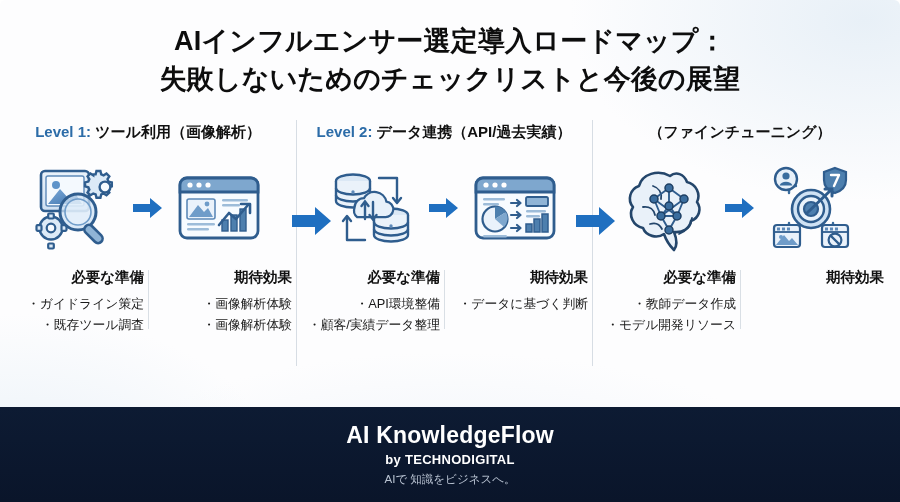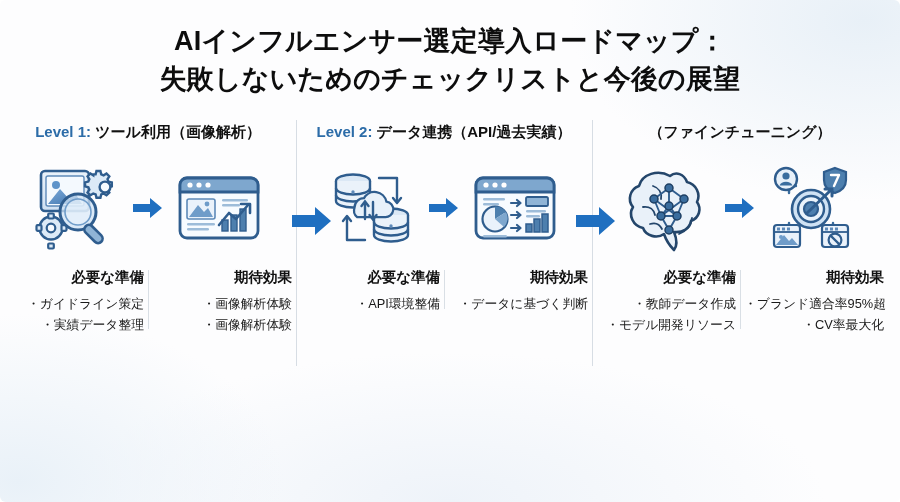--- a/index.html
+++ b/index.html
@@ -143,21 +143,21 @@
             <path d="M68 42 H77 V51" fill="none" stroke="#2f5d8e" stroke-width="2.6" stroke-linecap="round" stroke-linejoin="round"></path>
           </svg>
         </div>
       </div>
 
       <div class="cols">
         <div class="col">
           <h4>必要な準備</h4>
           <ul>
             <li>・ガイドライン策定</li>
-            <li>・実績データ整理</li>
+            <li>・既存ツール調査</li>
           </ul>
         </div>
         <div class="col">
           <h4>期待効果</h4>
           <ul>
             <li>・画像解析体験</li>
             <li>・画像解析体験</li>
           </ul>
         </div>
       </div>
@@ -241,20 +241,21 @@
             </g>
           </svg>
         </div>
       </div>
 
       <div class="cols">
         <div class="col">
           <h4>必要な準備</h4>
           <ul>
             <li>・API環境整備</li>
+            <li>・顧客/実績データ整理</li>
           </ul>
         </div>
         <div class="col">
           <h4>期待効果</h4>
           <ul>
             <li>・データに基づく判断</li>
           </ul>
         </div>
       </div>
     </div>
@@ -339,34 +340,35 @@
       <div class="cols">
         <div class="col">
           <h4>必要な準備</h4>
           <ul>
             <li>・教師データ作成</li>
             <li>・モデル開発リソース</li>
           </ul>
         </div>
         <div class="col">
           <h4>期待効果</h4>
-          <ul>
-            <li>・ブランド適合率95%超</li>
-            <li>・CV率最大化</li>
-          </ul>
         </div>
       </div>
     </div>
   </div>
 
   <div class="big-arrow" id="arrow-1-2">
     <svg width="40" height="30" viewBox="0 0 40 30">
       <path d="M0 9 H23 V1 L39 15 L23 29 V21 H0 Z" fill="#1f6fc0"></path>
     </svg>
   </div>
   <div class="big-arrow" id="arrow-2-3">
     <svg width="40" height="30" viewBox="0 0 40 30">
       <path d="M0 9 H23 V1 L39 15 L23 29 V21 H0 Z" fill="#1f6fc0"></path>
     </svg>
   </div>
 
+  <div class="footer">
+    <div class="brand">AI KnowledgeFlow</div>
+    <div class="by">by TECHNODIGITAL</div>
+    <div class="tag">AIで 知識をビジネスへ。</div>
+  </div>
 
 </div>
 
 </body></html>

